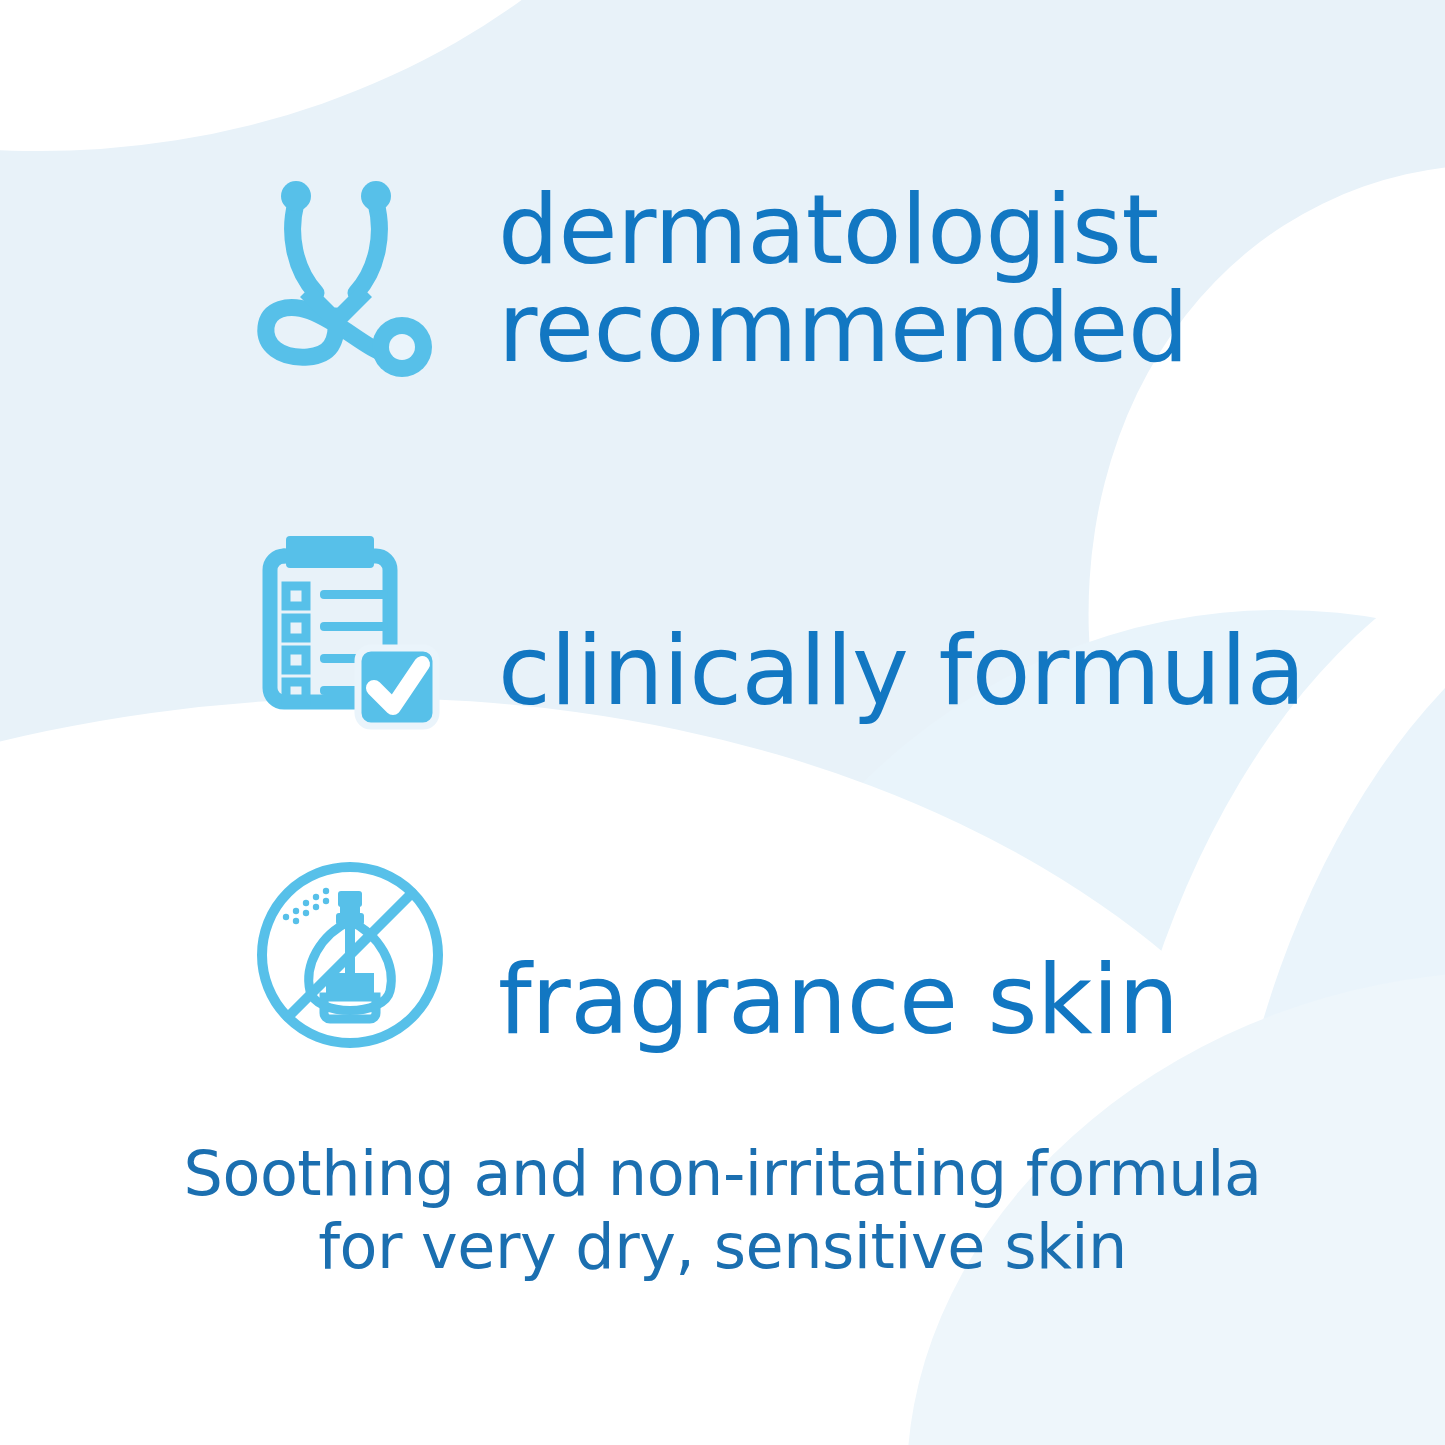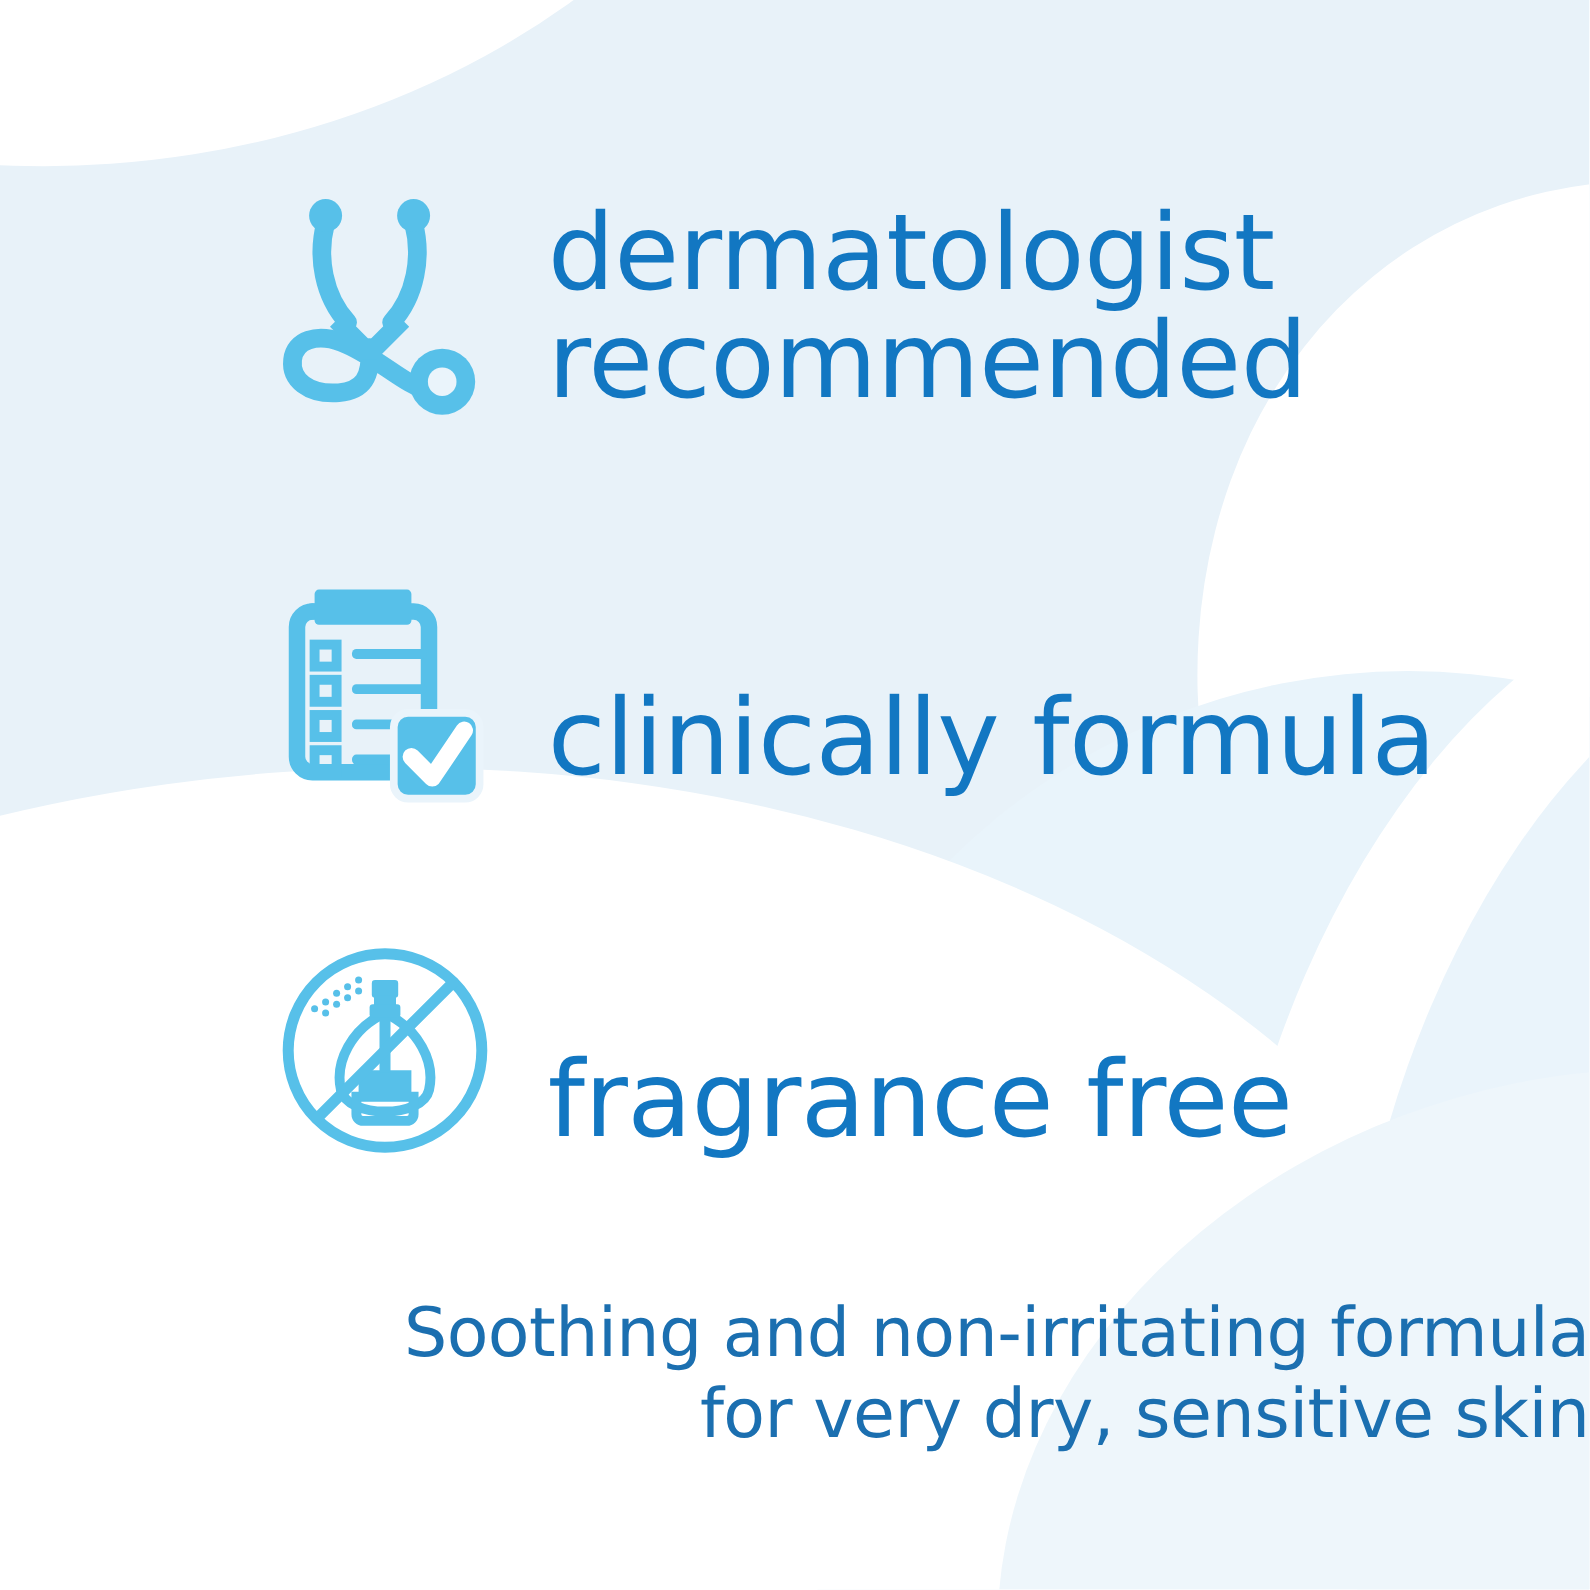--- a/index.html
+++ b/index.html
@@ -159,22 +159,22 @@
   #row-fragrance .feature-label {
     font-size: 96px;
     margin-left: 48px;
     margin-top: 92px;
   }
 
   .footnote {
     position: absolute;
     left: 0;
     right: 0;
-    top: 1175px;
-    text-align: right;
+    top: 1137px;
+    text-align: center;
     color: #1b6fb0;
     font-family: "DejaVu Sans", sans-serif;
     font-size: 62px;
     line-height: 1.18;
     letter-spacing: -0.5px;
     white-space: pre-line;
   }
 </style>
 </head>
 <body>
@@ -269,20 +269,20 @@
             <circle cx="56" cy="48" r="3.2"></circle>
             <circle cx="46" cy="56" r="3.2"></circle>
             <circle cx="46" cy="66" r="3.2"></circle>
             <circle cx="36" cy="62" r="3.2"></circle>
           </g>
 
           <circle cx="100" cy="100" r="88" fill="none" stroke="#57c0e9" stroke-width="10"></circle>
           <line x1="38" y1="162" x2="162" y2="38" stroke="#57c0e9" stroke-width="10" stroke-linecap="round"></line>
         </svg>
       </div>
-      <div class="feature-label">fragrance free</div>
+      <div class="feature-label">fragrance skin</div>
     </div>
 
     <div class="footnote">Soothing and non-irritating formula
 for very dry, sensitive skin</div>
 
   </div>
 </div>
 
 </body></html>

